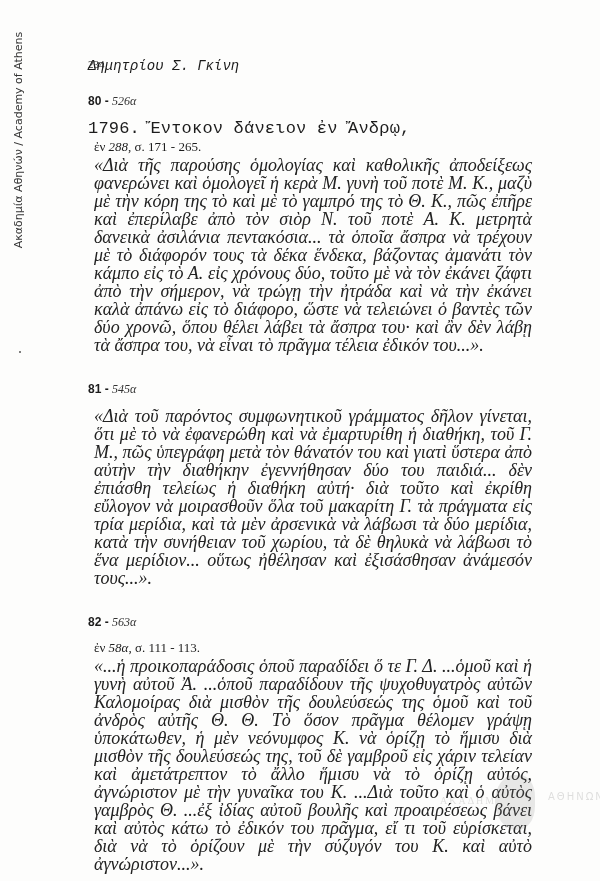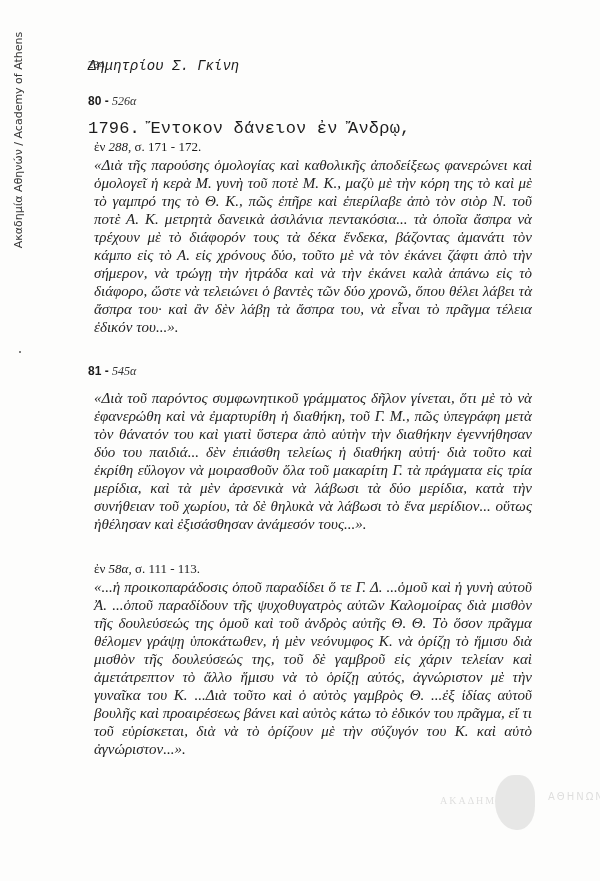--- a/index.html
+++ b/index.html
@@ -46,21 +46,21 @@
   .entry-source {
     font-family: "Liberation Serif", serif;
     font-size: 13px;
     line-height: 16px;
     padding-left: 6px;
   }
   .entry-source .it { font-style: italic; }
   .entry-quote {
     font-family: "Liberation Serif", serif;
     font-style: italic;
-    font-size: 15px;
+    font-size: 18px;
     line-height: 18px;
     text-align: justify;
     padding-left: 6px;
     margin: 1px 16px 0 0;
     color: #222;
   }
   .sec-1 { margin-top: 16px; }
   .sec-2 { margin-top: 28px; }
   .sec-3 { margin-top: 28px; }
   .watermark {
@@ -82,33 +82,36 @@
     <span class="page-number">234</span>
     <span class="running-title">Δημητρίου Σ. Γκίνη</span>
   </div>
 
   <section class="entry sec-1">
     <div class="entry-head">
       <span>80</span><span> - </span><span class="ref">526α</span>
     </div>
     <p class="entry-title">1796. Ἔντοκον δάνειον ἐν Ἄνδρῳ,</p>
     <div class="entry-source">
-      <span>ἐν </span><span class="it">288</span><span>, σ. 171 - 172.</span>
+      <span>ἐν </span><span class="it">288</span><span>, σ. 171 - 265.</span>
     </div>
     <p class="entry-quote">«Διὰ τῆς παρούσης ὁμολογίας καὶ καθολικῆς ἀποδείξεως φανερώνει καὶ ὁμολογεῖ ἡ κερὰ Μ. γυνὴ τοῦ ποτὲ Μ. Κ., μαζὺ μὲ τὴν κόρη της τὸ καὶ μὲ τὸ γαμπρό της τὸ Θ. Κ., πῶς ἐπῆρε καὶ ἐπερίλαβε ἀπὸ τὸν σιὸρ Ν. τοῦ ποτὲ Α. Κ. μετρητὰ δανεικὰ ἀσιλάνια πεντακόσια... τὰ ὁποῖα ἄσπρα νὰ τρέχουν μὲ τὸ διάφορόν τους τὰ δέκα ἕνδεκα, βάζοντας ἀμανάτι τὸν κάμπο εἰς τὸ Α. εἰς χρόνους δύο, τοῦτο μὲ νὰ τὸν ἐκάνει ζάφτι ἀπὸ τὴν σήμερον, νὰ τρώγῃ τὴν ἠτράδα καὶ νὰ τὴν ἐκάνει καλὰ ἀπάνω εἰς τὸ διάφορο, ὥστε νὰ τελειώνει ὁ βαντὲς τῶν δύο χρονῶ, ὅπου θέλει λάβει τὰ ἄσπρα του· καὶ ἂν δὲν λάβῃ τὰ ἄσπρα του, νὰ εἶναι τὸ πρᾶγμα τέλεια ἐδικόν του...».</p>
   </section>
 
   <section class="entry sec-2">
     <div class="entry-head">
       <span>81</span><span> - </span><span class="ref">545α</span>
     </div>
     <p class="entry-quote">«Διὰ τοῦ παρόντος συμφωνητικοῦ γράμματος δῆλον γίνεται, ὅτι μὲ τὸ νὰ ἐφανερώθη καὶ νὰ ἐμαρτυρίθη ἡ διαθήκη, τοῦ Γ. Μ., πῶς ὑπεγράφη μετὰ τὸν θάνατόν του καὶ γιατὶ ὕστερα ἀπὸ αὐτὴν τὴν διαθήκην ἐγεννήθησαν δύο του παιδιά... δὲν ἐπιάσθη τελείως ἡ διαθήκη αὐτή· διὰ τοῦτο καὶ ἐκρίθη εὔλογον νὰ μοιρασθοῦν ὅλα τοῦ μακαρίτη Γ. τὰ πράγματα εἰς τρία μερίδια, καὶ τὰ μὲν ἀρσενικὰ νὰ λάβωσι τὰ δύο μερίδια, κατὰ τὴν συνήθειαν τοῦ χωρίου, τὰ δὲ θηλυκὰ νὰ λάβωσι τὸ ἕνα μερίδιον... οὕτως ἠθέλησαν καὶ ἐξισάσθησαν ἀνάμεσόν τους...».</p>
   </section>
 
   <section class="entry sec-3">
+    <div class="entry-head">
+      <span>82</span><span> - </span><span class="ref">563α</span>
+    </div>
     <div class="entry-source">
       <span>ἐν </span><span class="it">58α</span><span>, σ. 111 - 113.</span>
     </div>
     <p class="entry-quote">«...ἡ προικοπαράδοσις ὁποῦ παραδίδει ὅ τε Γ. Δ. ...ὁμοῦ καὶ ἡ γυνὴ αὐτοῦ Ἀ. ...ὁποῦ παραδίδουν τῆς ψυχοθυγατρὸς αὐτῶν Καλομοίρας διὰ μισθὸν τῆς δουλεύσεώς της ὁμοῦ καὶ τοῦ ἀνδρὸς αὐτῆς Θ. Θ. Τὸ ὅσον πρᾶγμα θέλομεν γράψῃ ὑποκάτωθεν, ἡ μὲν νεόνυμφος Κ. νὰ ὁρίζῃ τὸ ἥμισυ διὰ μισθὸν τῆς δουλεύσεώς της, τοῦ δὲ γαμβροῦ εἰς χάριν τελείαν καὶ ἀμετάτρεπτον τὸ ἄλλο ἥμισυ νὰ τὸ ὁρίζῃ αὐτός, ἀγνώριστον μὲ τὴν γυναῖκα του Κ. ...Διὰ τοῦτο καὶ ὁ αὐτὸς γαμβρὸς Θ. ...ἐξ ἰδίας αὐτοῦ βουλῆς καὶ προαιρέσεως βάνει καὶ αὐτὸς κάτω τὸ ἐδικόν του πρᾶγμα, εἴ τι τοῦ εὑρίσκεται, διὰ νὰ τὸ ὁρίζουν μὲ τὴν σύζυγόν του Κ. καὶ αὐτὸ ἀγνώριστον...».</p>
   </section>
 </div>
 
 <div class="watermark">
   <span class="wm-left">ΑΚΑΔΗΜΙΑ</span>
   <div class="wm-head"></div>

